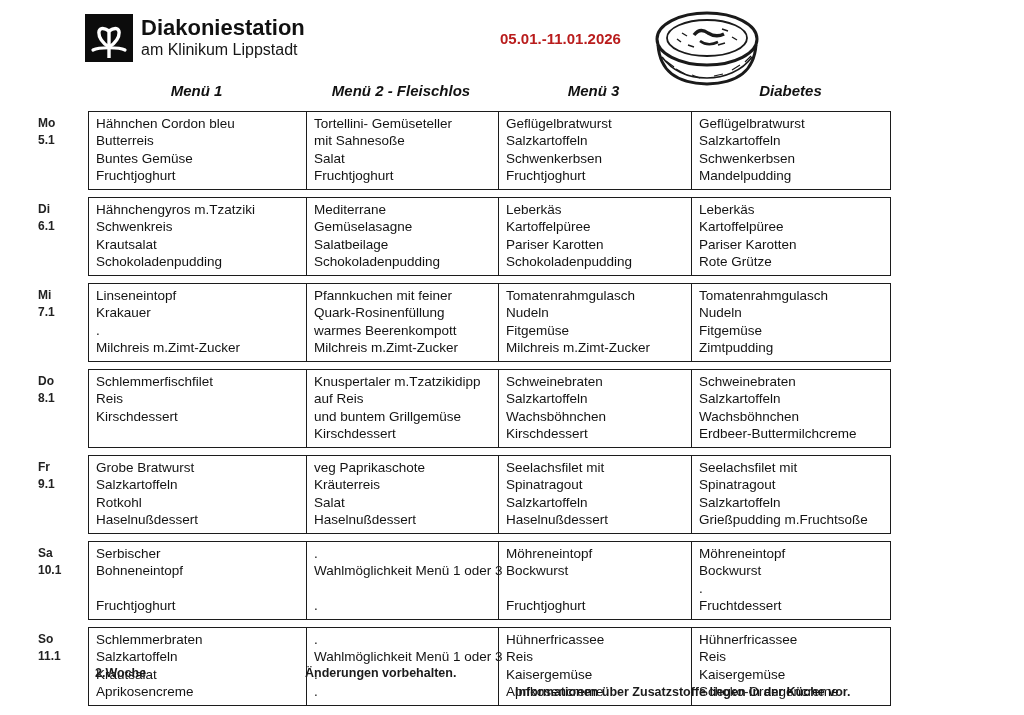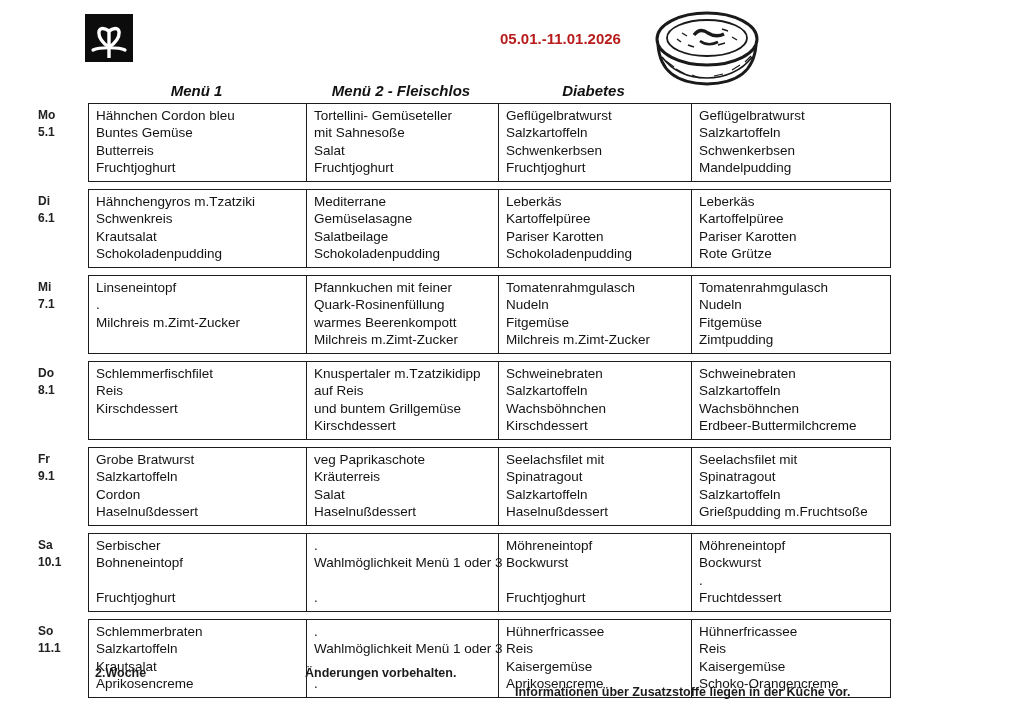--- a/index.html
+++ b/index.html
@@ -16,21 +16,21 @@
   .brand{position:absolute;left:85px;top:14px;display:flex;align-items:flex-start;gap:8px;}
   .logo{width:48px;height:48px;flex:0 0 auto;}
   .brand-text{display:flex;flex-direction:column;justify-content:center;margin-top:2px;}
   .org-name{font-size:22px;font-weight:700;letter-spacing:0px;line-height:24px;color:#111;}
   .org-sub{font-size:16px;line-height:19px;color:#161616;}
   .date-range{position:absolute;left:500px;top:30px;font-size:15px;font-weight:700;color:#b91c1c;}
   .bowl{position:absolute;left:652px;top:5px;width:110px;height:92px;}
   
   .menu-grid{position:absolute;left:35px;top:82px;width:856px;}
   .grid-row{display:grid;grid-template-columns:53px 217px 192px 193px 201px;}
-  .col-headers{margin-bottom:2px;}
+  .col-headers{margin-bottom:10px;}
   .col-head{
     font-size:15px;font-weight:700;font-style:italic;
     text-align:center;color:#111;padding-bottom:2px;
   }
   .rows{display:flex;flex-direction:column;gap:7px;}
   .day-cell{padding-top:5px;padding-left:3px;}
   .day-abbr{font-size:12px;font-weight:700;line-height:15px;color:#222;}
   .day-date{font-size:12px;font-weight:700;line-height:19px;color:#222;}
   .row-box{border:0;}
   .cells{border:1.6px solid #1c1c1c;display:grid;grid-template-columns:217px 192px 193px 201px;grid-column:2 / span 4;}
@@ -56,20 +56,24 @@
   <div class="hdr">
     <div class="brand">
       <div class="logo">
         <svg viewBox="0 0 48 48" width="48" height="48">
           <rect x="0" y="0" width="48" height="48" fill="#0c0c0c"></rect>
           <path d="M24 33 C 10 25, 11 8, 24 17 C 37 8, 38 25, 24 33 Z" fill="none" stroke="#ffffff" stroke-width="3.4" stroke-linejoin="round"></path>
           <line x1="24" y1="17" x2="24" y2="44" stroke="#ffffff" stroke-width="3.4"></line>
           <path d="M8 36 C 14 33, 34 33, 40 36" fill="none" stroke="#ffffff" stroke-width="3.2" stroke-linecap="round"></path>
         </svg>
       </div>
+      <div class="brand-text">
+        <div class="org-name">Diakoniestation</div>
+        <div class="org-sub">am Klinikum Lippstadt</div>
+      </div>
     </div>
     <div class="date-range">05.01.-11.01.2026</div>
     <div class="bowl">
       <svg viewBox="0 0 110 92" width="110" height="92" fill="none" stroke="#1a1a1a">
         <ellipse cx="55" cy="34" rx="50" ry="26" stroke-width="3"></ellipse>
         <ellipse cx="55" cy="33" rx="40" ry="18" stroke-width="1.8"></ellipse>
         <path d="M6 40 C 8 66, 24 78, 55 79 C 86 78, 102 66, 104 40" stroke-width="3"></path>
         <path d="M10 52 C 22 68, 40 73, 55 73 C 72 73, 90 66, 100 52" stroke-width="1.6"></path>
         <path d="M42 30 q 6 -8 14 -2 q 8 5 16 1" stroke-width="3.4"></path>
         <path d="M48 36 q 8 6 18 1" stroke-width="2.6"></path>
@@ -77,33 +81,34 @@
         <path d="M14 56 l 8 6 M24 64 l 9 5 M40 70 l 8 3 M62 71 l 9 -2 M80 65 l 8 -5 M93 57 l 6 -6" stroke-width="1.2"></path>
       </svg>
     </div>
   </div>
 
   <div class="menu-grid">
     <div class="grid-row col-headers">
       <div></div>
       <div class="col-head">Menü 1</div>
       <div class="col-head">Menü 2 -  Fleischlos</div>
+      <div class="col-head">Menü 3</div>
       <div class="col-head">Diabetes</div>
     </div>
     <div class="rows">
   <div class="grid-row row-box">
     <div class="day-cell">
       <div class="day-abbr">Mo</div>
       <div class="day-date">5.1</div>
     </div>
     <div class="cells">
       <div class="menu-cell">
               <div class="menu-line">Hähnchen Cordon bleu</div>
+              <div class="menu-line">Butterreis</div>
               <div class="menu-line">Buntes Gemüse</div>
-              <div class="menu-line">Butterreis</div>
               <div class="menu-line">Fruchtjoghurt</div>
             </div>
       <div class="menu-cell">
               <div class="menu-line">Tortellini- Gemüseteller</div>
               <div class="menu-line">mit Sahnesoße</div>
               <div class="menu-line">Salat</div>
               <div class="menu-line">Fruchtjoghurt</div>
             </div>
       <div class="menu-cell">
               <div class="menu-line">Geflügelbratwurst</div>
@@ -154,20 +159,21 @@
   </div>
 
   <div class="grid-row row-box">
     <div class="day-cell">
       <div class="day-abbr">Mi</div>
       <div class="day-date">7.1</div>
     </div>
     <div class="cells">
       <div class="menu-cell">
               <div class="menu-line">Linseneintopf</div>
+              <div class="menu-line">Krakauer</div>
               <div class="menu-line">.</div>
               <div class="menu-line">Milchreis m.Zimt-Zucker</div>
             </div>
       <div class="menu-cell">
               <div class="menu-line">Pfannkuchen mit feiner</div>
               <div class="menu-line">Quark-Rosinenfüllung</div>
               <div class="menu-line">warmes Beerenkompott</div>
               <div class="menu-line">Milchreis m.Zimt-Zucker</div>
             </div>
       <div class="menu-cell">
@@ -219,21 +225,21 @@
 
   <div class="grid-row row-box">
     <div class="day-cell">
       <div class="day-abbr">Fr</div>
       <div class="day-date">9.1</div>
     </div>
     <div class="cells">
       <div class="menu-cell">
               <div class="menu-line">Grobe Bratwurst</div>
               <div class="menu-line">Salzkartoffeln</div>
-              <div class="menu-line">Cordon</div>
+              <div class="menu-line">Rotkohl</div>
               <div class="menu-line">Haselnußdessert</div>
             </div>
       <div class="menu-cell">
               <div class="menu-line">veg Paprikaschote</div>
               <div class="menu-line">Kräuterreis</div>
               <div class="menu-line">Salat</div>
               <div class="menu-line">Haselnußdessert</div>
             </div>
       <div class="menu-cell">
               <div class="menu-line">Seelachsfilet mit</div>

